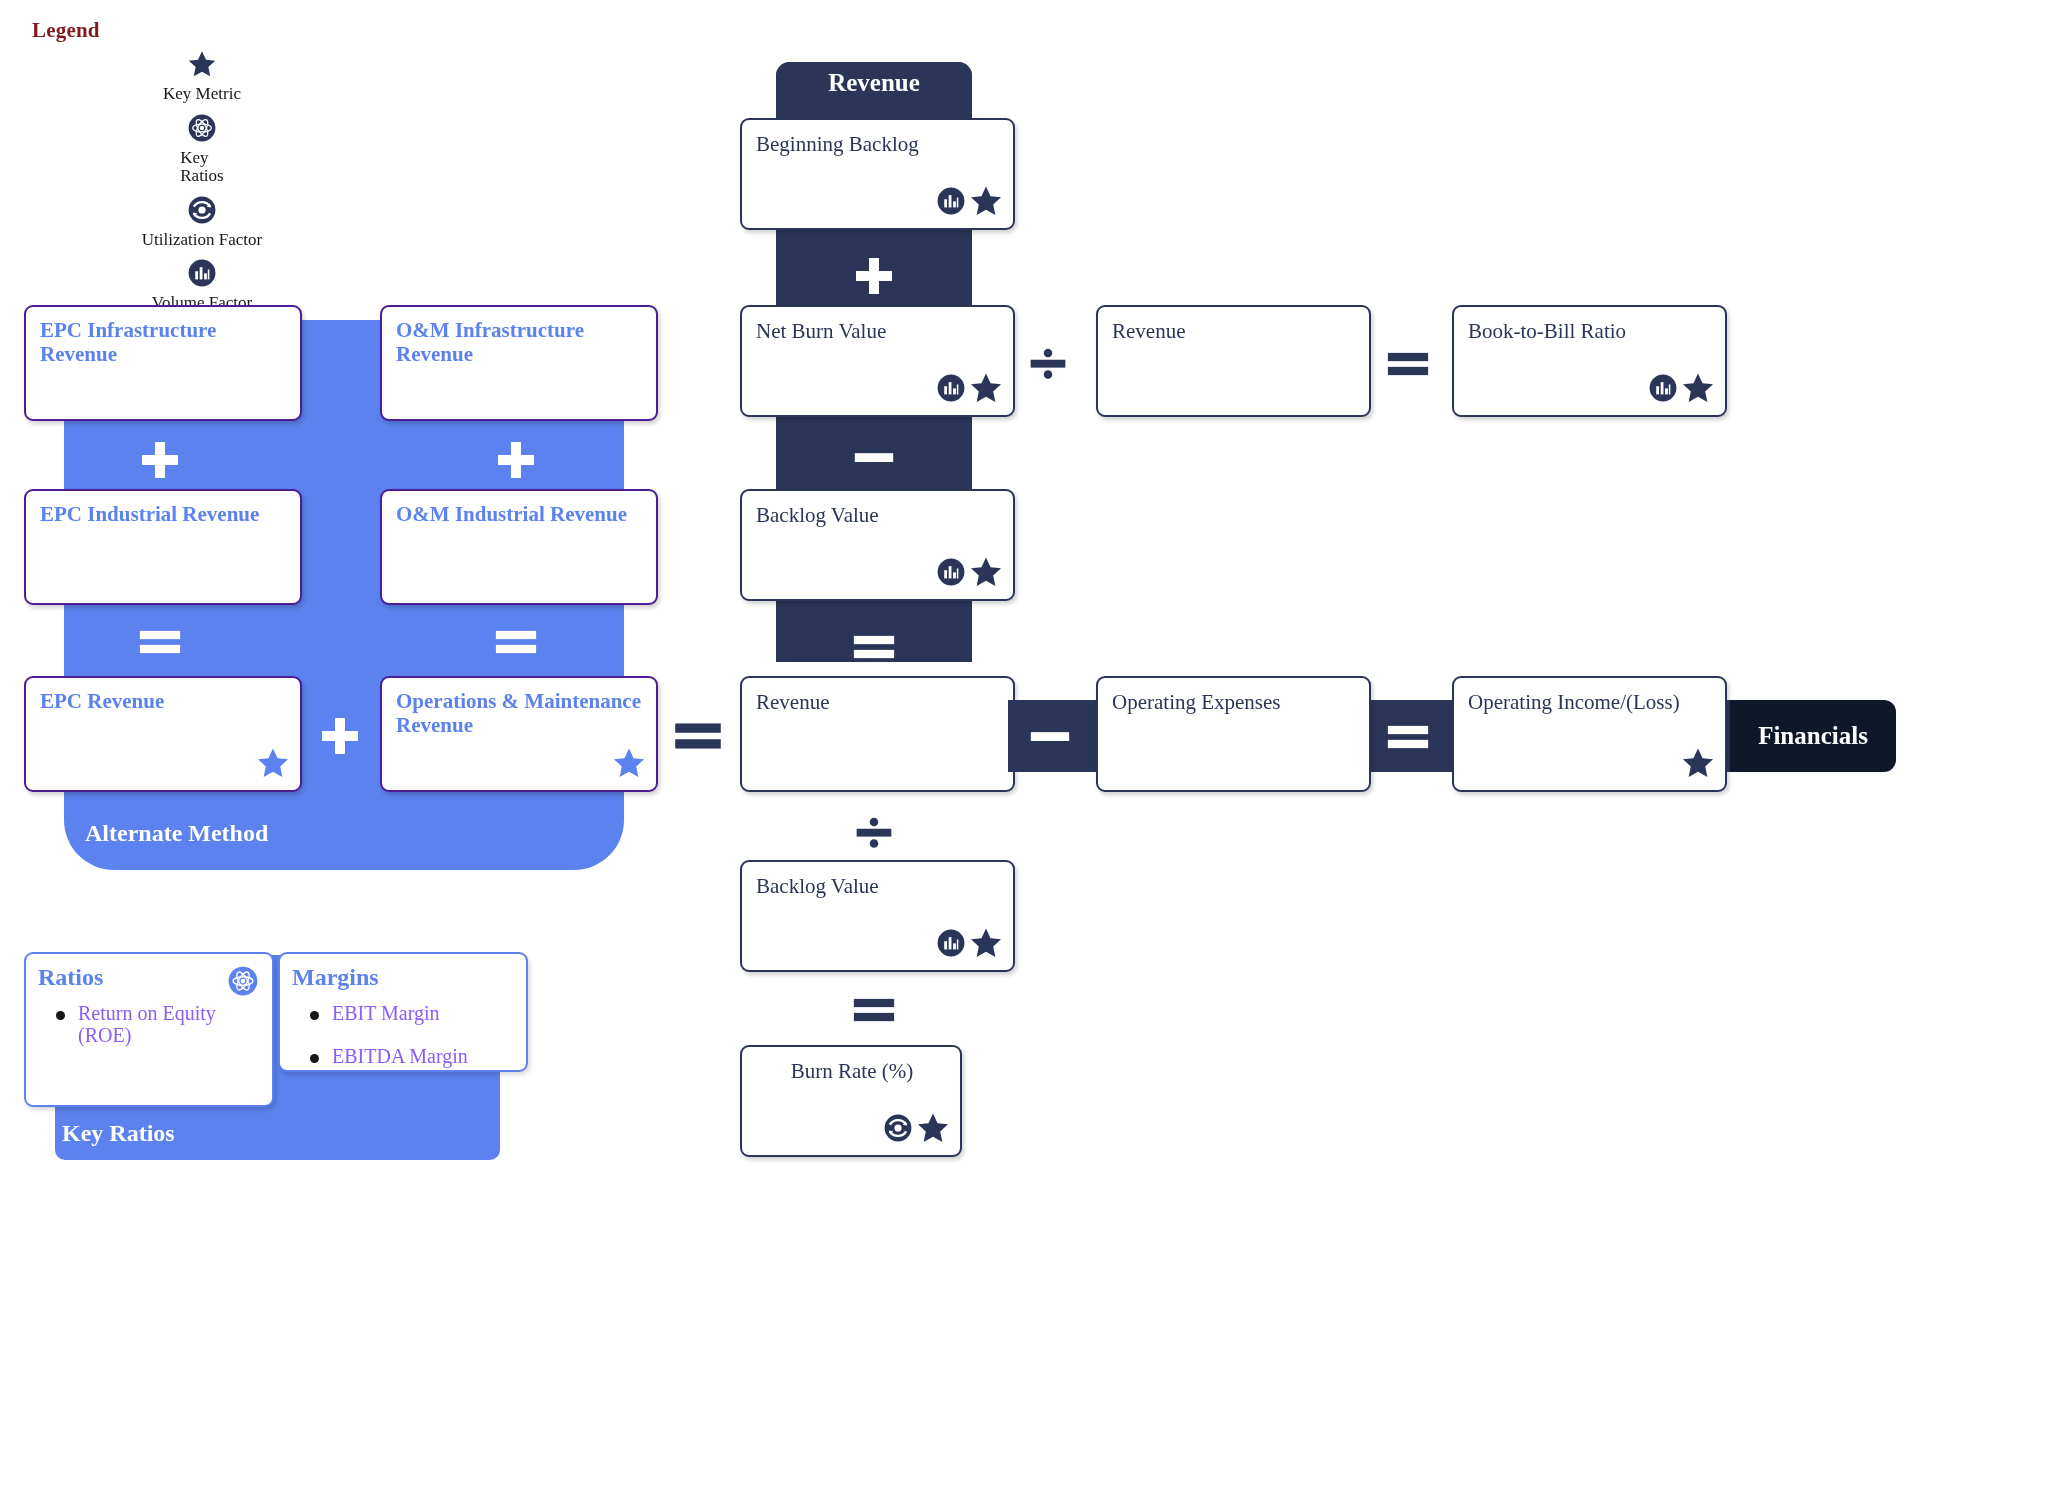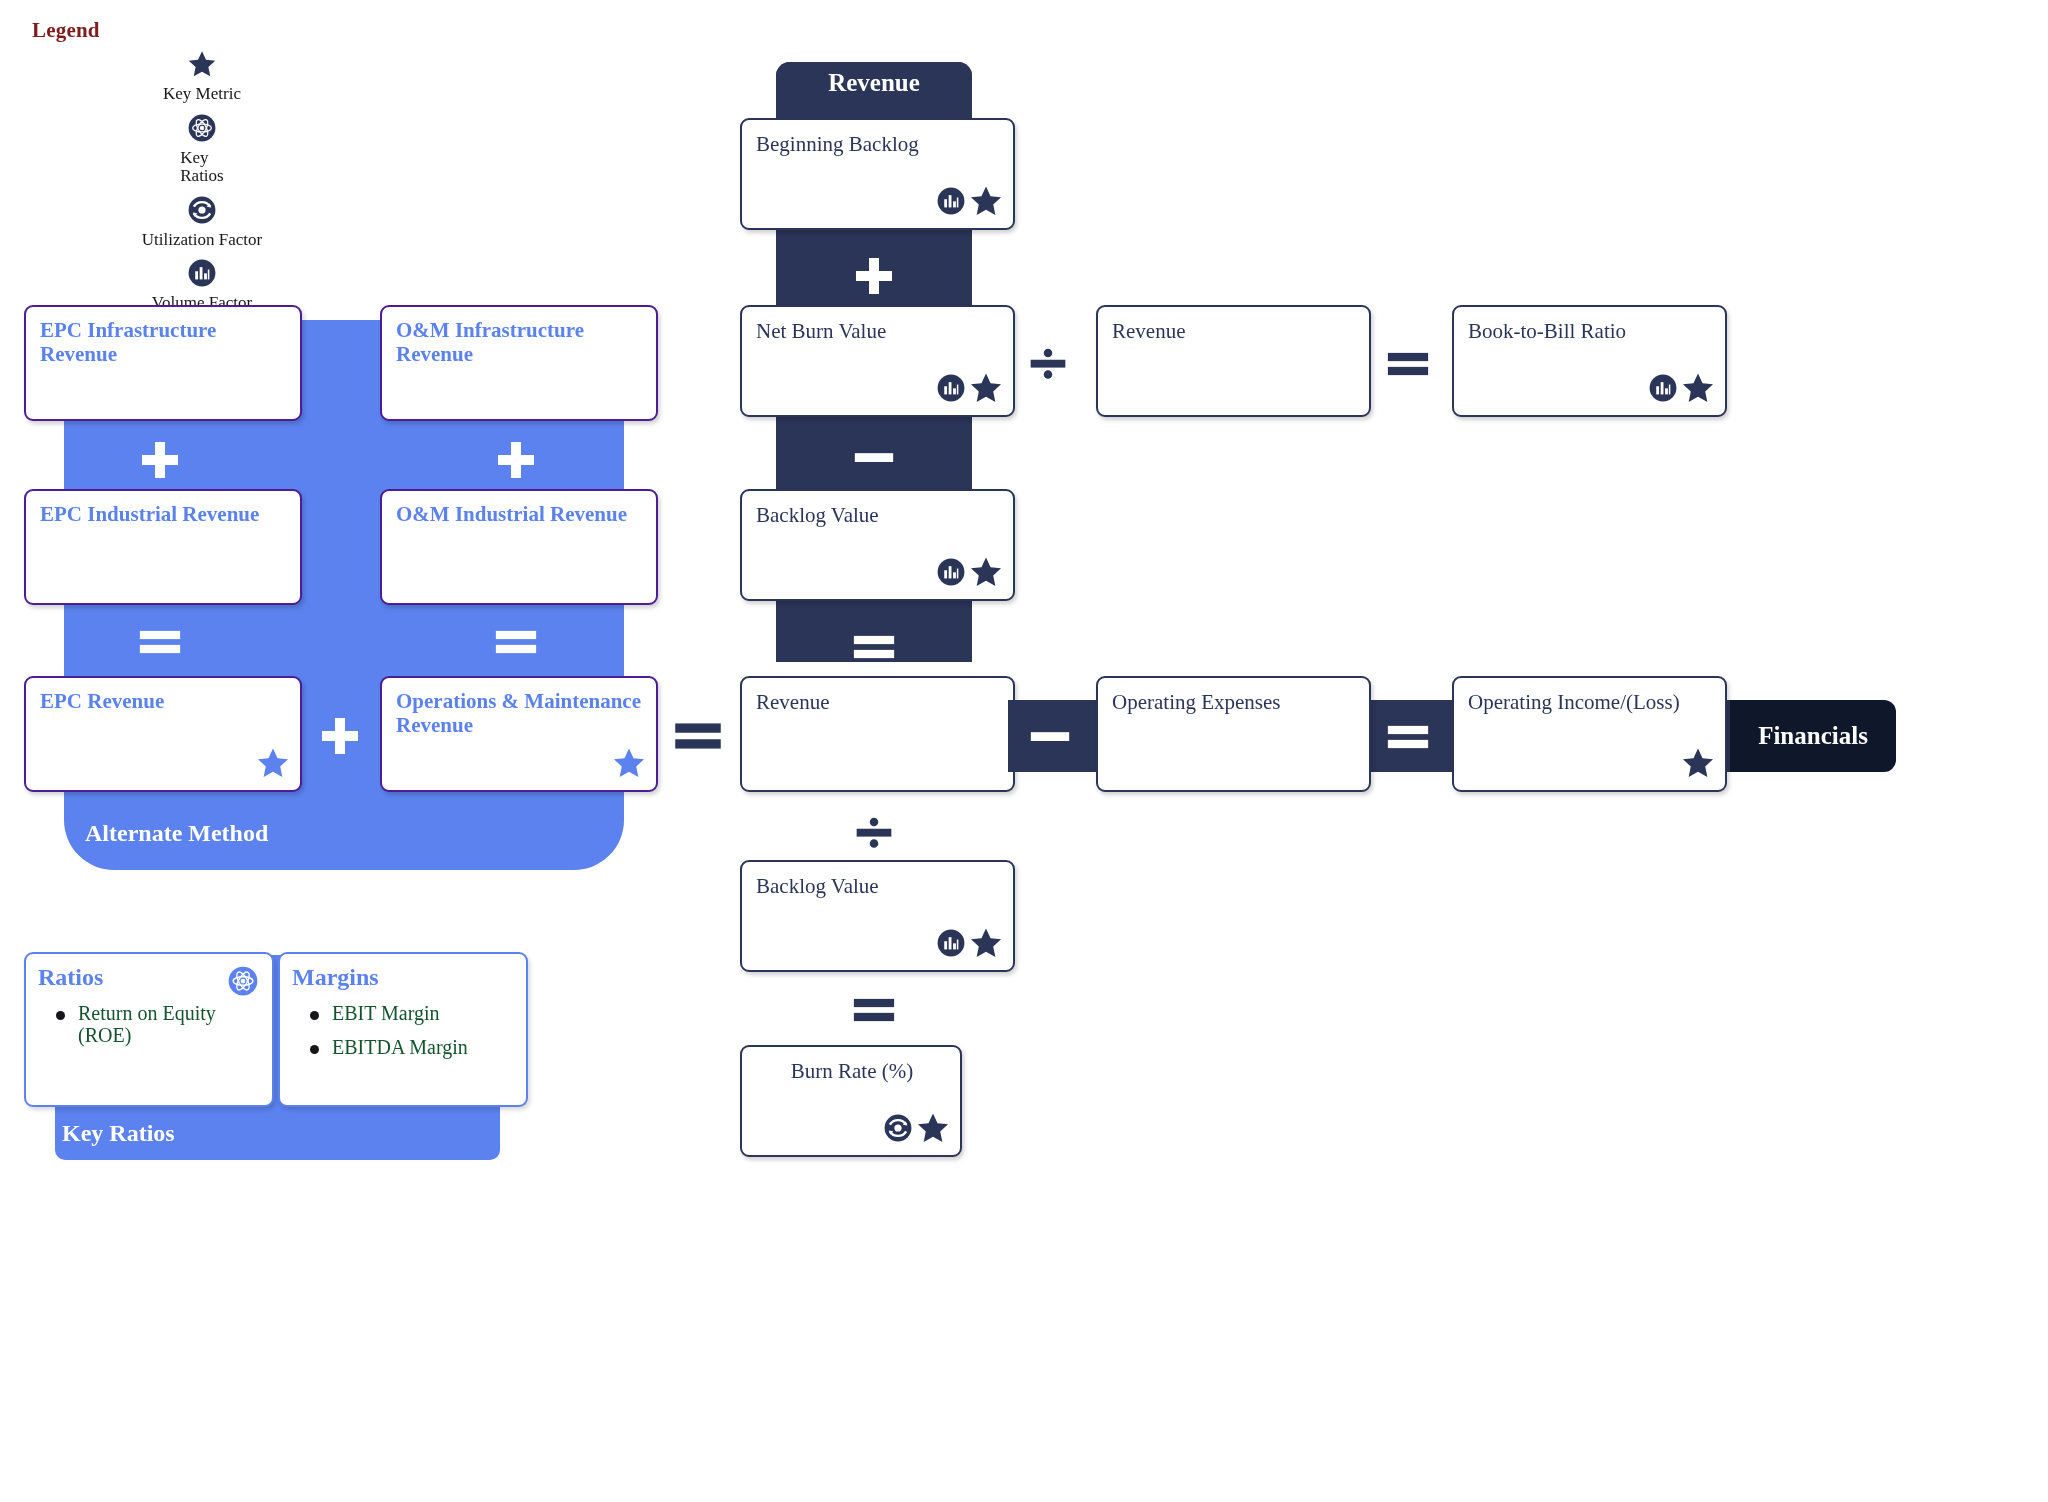--- a/index.html
+++ b/index.html
@@ -77,21 +77,21 @@
   
   #kr-wrap{left:55px;top:975px;width:445px;height:190px;background:#5b82ee;border-radius:0 0 10px 10px;}
   #kr-label{left:62px;top:1118px;font-size:24px;font-weight:bold;color:#ffffff;}
   .kr-card{
     position:absolute;background:#fff;border:2px solid #5b82ee;border-radius:9px;
     box-shadow:2px 3px 4px rgba(0,0,0,.15);box-sizing:border-box;
   }
   .kr-head{position:absolute;left:12px;top:10px;font-size:24px;font-weight:bold;color:#5b82ee;}
   .kr-list{position:absolute;left:26px;top:48px;right:10px;margin:0;padding:0;list-style:none;}
   .kr-list li{
-    font-size:20px;color:#14532d;line-height:1.12;margin-bottom:12px;
+    font-size:20px;color:#8b5cf6;line-height:1.12;margin-bottom:21px;
     position:relative;padding-left:26px;
   }
   .kr-list li::before{
     content:"";position:absolute;left:4px;top:9px;width:9px;height:9px;border-radius:50%;
     background:#17171a;
   }
 </style>
 </head>
 <body>
 
@@ -471,21 +471,21 @@
           <ellipse cx="12" cy="12" rx="8" ry="3.4" transform="rotate(120 12 12)"></ellipse>
         </g>
         <circle cx="12" cy="12" r="1.9" fill="#ffffff"></circle>
       </svg>
     </span>
     <ul class="kr-list">
       <li>Return on Equity (ROE)</li>
     </ul>
   </div>
 
-  <div class="kr-card" style="left:278px;top:952px;width:250px;height:155px;">
+  <div class="kr-card" style="left:278px;top:952px;width:250px;height:120px;">
     <div class="kr-head">Margins</div>
     <ul class="kr-list">
       <li>EBIT Margin</li>
       <li>EBITDA Margin</li>
     </ul>
   </div>
 
 </div>
 
 </body></html>

